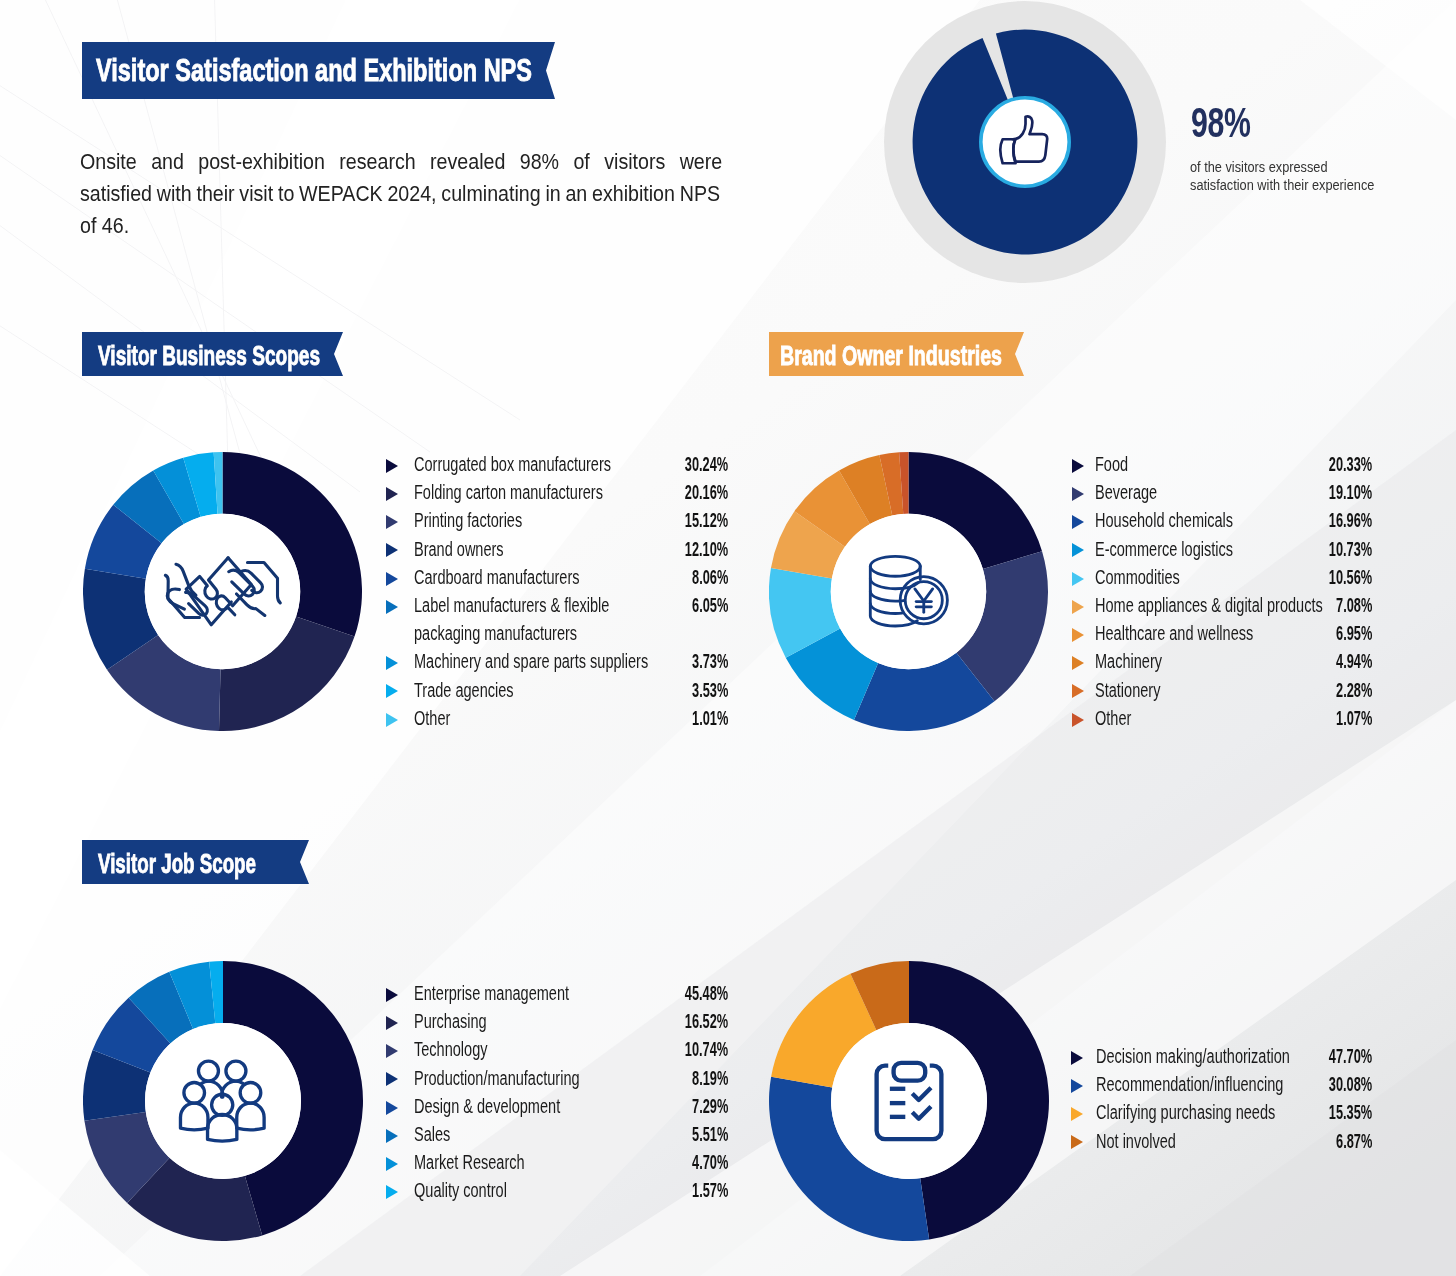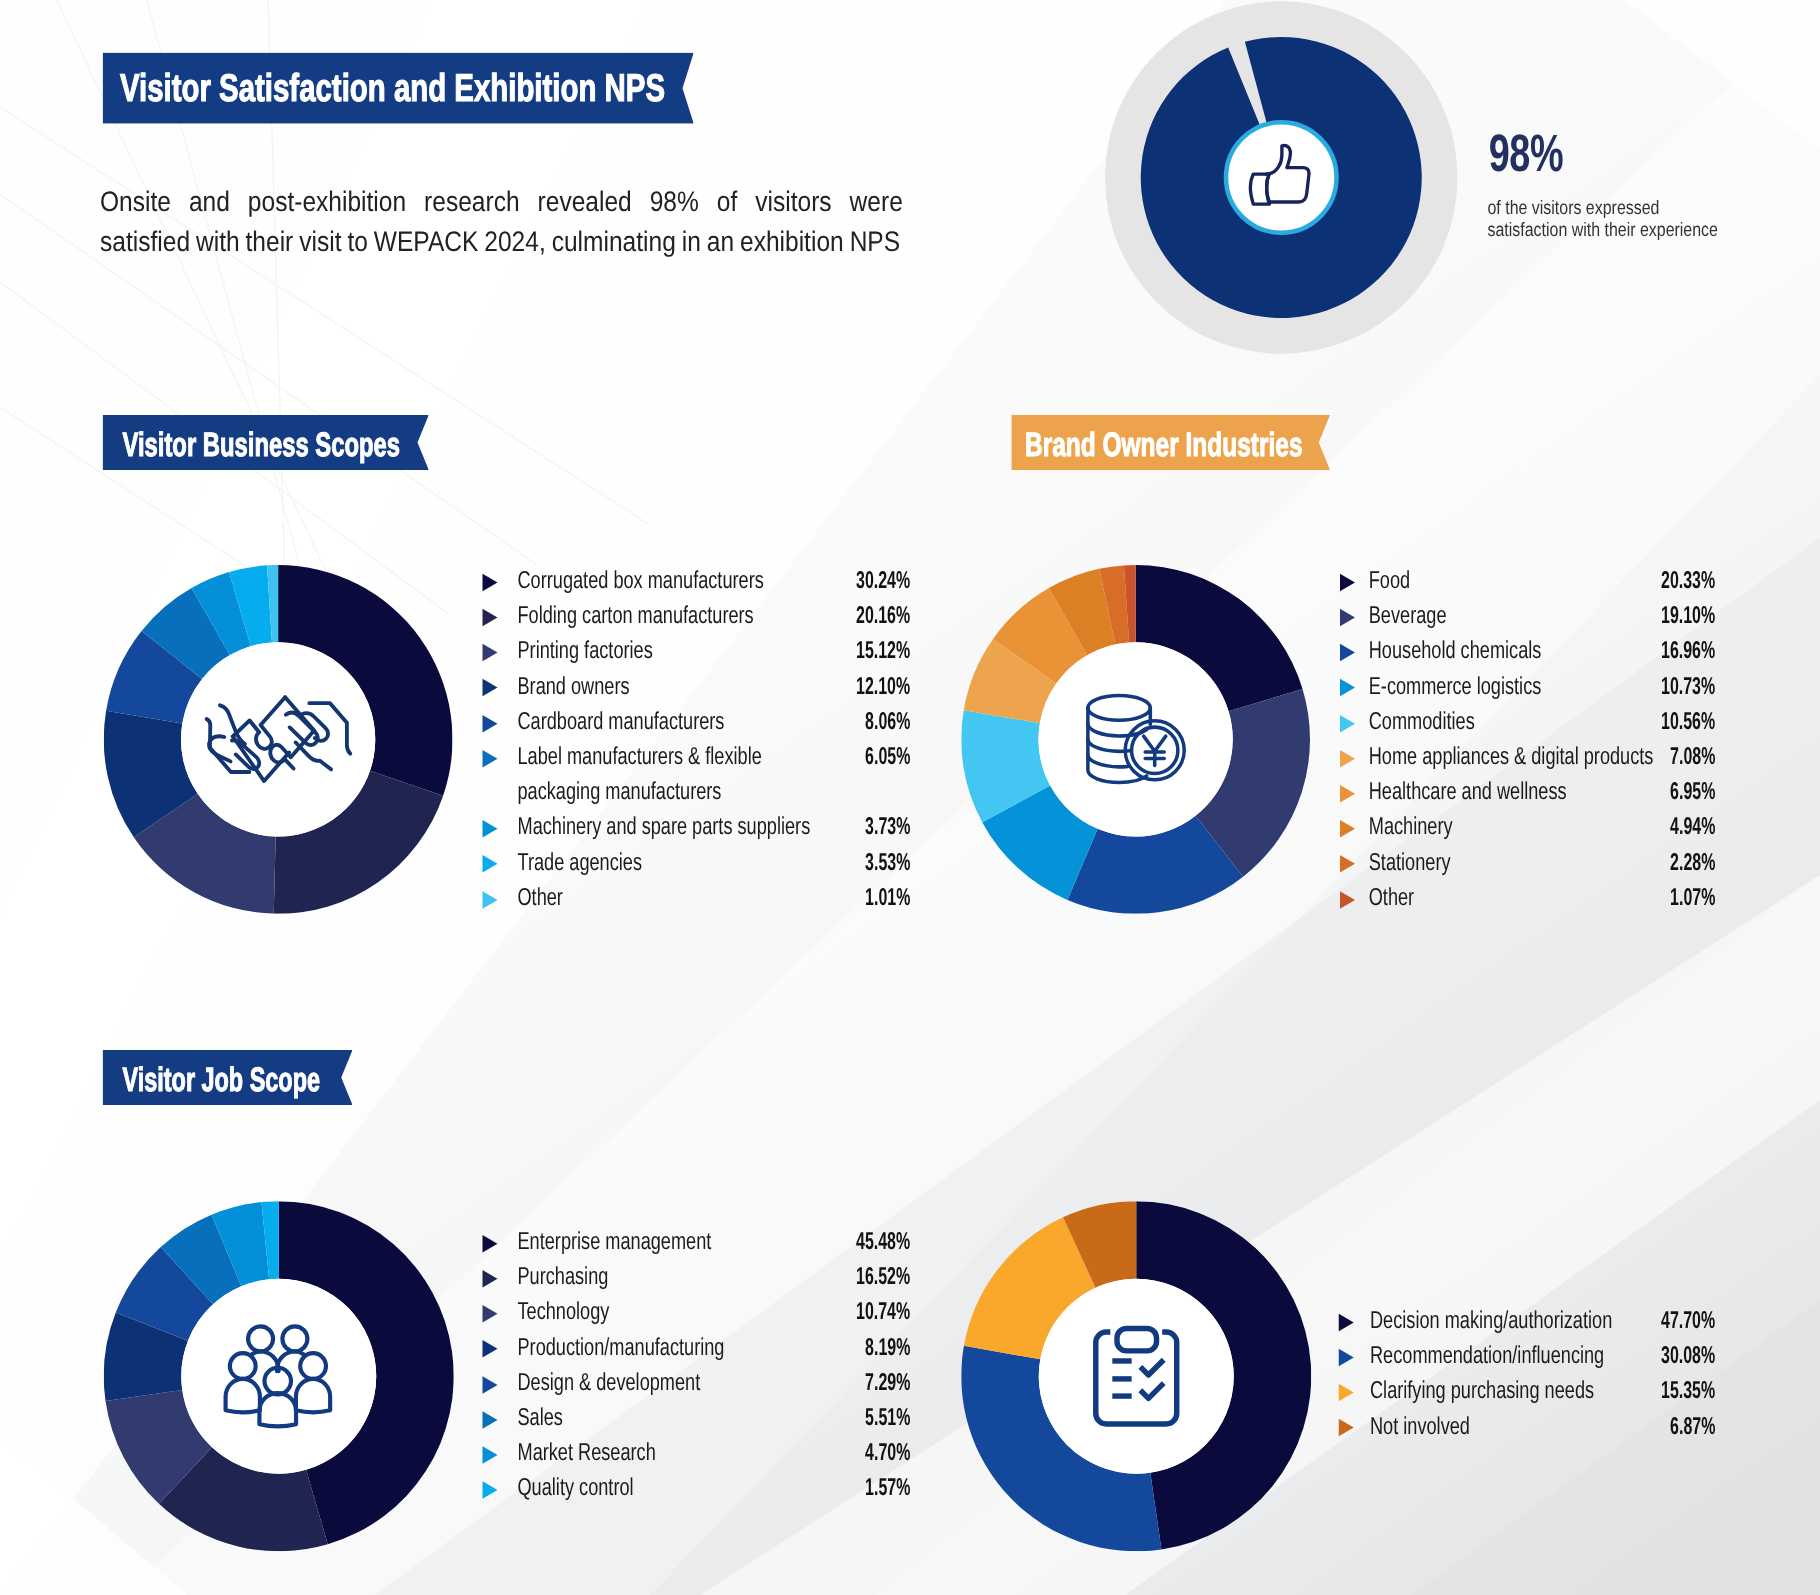--- a/index.html
+++ b/index.html
@@ -141,21 +141,21 @@
       <span class="lmark" style="color: rgb(4, 144, 216); top: 201.2px;"></span>
       <span class="llabel" style="top: 197.4px; left: 27.5px; transform: scaleX(0.745);">Machinery and spare parts suppliers</span>
       <span class="lval" style="top: 197.4px; right: 0px; transform: scaleX(0.655);">3.73%</span>
       <span class="lmark" style="color: rgb(5, 173, 238); top: 229.4px;"></span>
       <span class="llabel" style="top: 225.6px; left: 27.5px; transform: scaleX(0.745);">Trade agencies</span>
       <span class="lval" style="top: 225.6px; right: 0px; transform: scaleX(0.655);">3.53%</span>
       <span class="lmark" style="color: rgb(62, 195, 240); top: 257.6px;"></span>
       <span class="llabel" style="top: 253.8px; left: 27.5px; transform: scaleX(0.745);">Other</span>
       <span class="lval" style="top: 253.8px; right: 0px; transform: scaleX(0.655);">1.01%</span>
     </div>
-    <div class="banner orange" style="left: 809px; top: 332px; width: 255px; height: 44px; text-decoration: underline;">
+    <div class="banner orange" style="left: 769px; top: 332px; width: 255px; height: 44px; text-decoration: underline;">
       <span class="btxt" style="font-size: 27px; left: 11px; top: 9px; transform: scaleX(0.725342);">Brand Owner Industries</span>
     </div>
     <div class="donut" style="left: 769px; top: 452px; width: 279px; height: 279px;"><svg width="279" height="279" viewBox="0 0 279 279">
         <path d="M 139.5 0 A 139.5 139.5 0 0 1 273.03762238921166 99.15209538729042 L 213.88045567079092 117.02621713072075 A 77.70150000000001 77.70150000000001 0 0 0 139.5 61.79849999999999 Z" fill="#0a0b3c"></path>
         <path d="M 273.03762238921166 99.15209538729042 A 139.5 139.5 0 0 1 225.48450745763083 249.34950831600764 L 187.39337065390038 200.68617613201627 A 77.70150000000001 77.70150000000001 0 0 0 213.88045567079092 117.02621713072075 Z" fill="#313b70"></path>
         <path d="M 225.48450745763083 249.34950831600764 A 139.5 139.5 0 0 1 84.98404296959967 267.9066214377574 L 109.13461193406701 211.0224881408309 A 77.70150000000001 77.70150000000001 0 0 0 187.39337065390038 200.68617613201627 Z" fill="#14489c"></path>
         <path d="M 84.98404296959967 267.9066214377574 A 139.5 139.5 0 0 1 16.75198663101935 205.7810320828557 L 71.12935655347776 176.41853487015064 A 77.70150000000001 77.70150000000001 0 0 0 109.13461193406701 211.0224881408309 Z" fill="#0492d8"></path>
         <path d="M 16.75198663101935 205.7810320828557 A 139.5 139.5 0 0 1 1.9730908983470385 116.12053736832935 L 62.8975116303793 126.47763931415945 A 77.70150000000001 77.70150000000001 0 0 0 71.12935655347776 176.41853487015064 Z" fill="#44c6f2"></path>
         <path d="M 1.9730908983470385 116.12053736832935 A 139.5 139.5 0 0 1 25.418536405112675 59.215071999481765 L 75.95662477764776 94.78129510371133 A 77.70150000000001 77.70150000000001 0 0 0 62.8975116303793 126.47763931415945 Z" fill="#eea44d"></path>
         <path d="M 25.418536405112675 59.215071999481765 A 139.5 139.5 0 0 1 70.07919064242613 18.49999492504398 L 100.83260918783135 72.10299717324949 A 77.70150000000001 77.70150000000001 0 0 0 75.95662477764776 94.78129510371133 Z" fill="#e99236"></path>
@@ -205,21 +205,21 @@
       <span class="lmark" style="color: rgb(221, 128, 37); top: 201.2px;"></span>
       <span class="llabel" style="top: 197.4px; left: 23.5px; transform: scaleX(0.745);">Machinery</span>
       <span class="lval" style="top: 197.4px; right: 0px; transform: scaleX(0.655);">4.94%</span>
       <span class="lmark" style="color: rgb(216, 109, 39); top: 229.4px;"></span>
       <span class="llabel" style="top: 225.6px; left: 23.5px; transform: scaleX(0.745);">Stationery</span>
       <span class="lval" style="top: 225.6px; right: 0px; transform: scaleX(0.655);">2.28%</span>
       <span class="lmark" style="color: rgb(201, 83, 42); top: 257.6px;"></span>
       <span class="llabel" style="top: 253.8px; left: 23.5px; transform: scaleX(0.745);">Other</span>
       <span class="lval" style="top: 253.8px; right: 0px; transform: scaleX(0.655);">1.07%</span>
     </div>
-    <div class="banner navy" style="left: 82px; top: 840px; width: 200px; height: 44px;">
+    <div class="banner navy" style="left: 82px; top: 840px; width: 200px; height: 44px; padding-left: 27px;">
       <span class="btxt" style="font-size: 27px; left: 16px; top: 9px; transform: scaleX(0.694315);">Visitor Job Scope</span>
     </div>
     <div class="donut" style="left: 83px; top: 961px; width: 280px; height: 280px;"><svg width="280" height="280" viewBox="0 0 280 280">
         <path d="M 140 0 A 140 140 0 0 1 179.22766765041513 274.39192717834123 L 161.84981088128123 214.85630343833606 A 77.98 77.98 0 0 0 140 62.019999999999996 Z" fill="#0a0b3c"></path>
         <path d="M 179.22766765041513 274.39192717834123 A 140 140 0 0 1 44.16340516998362 242.05560783899764 L 86.61901667968087 196.8449735663217 A 77.98 77.98 0 0 0 161.84981088128123 214.85630343833606 Z" fill="#202451"></path>
         <path d="M 44.16340516998362 242.05560783899764 A 140 140 0 0 1 1.4091095977665589 159.8132556011403 L 62.80487404595597 151.03598336983515 A 77.98 77.98 0 0 0 86.61901667968087 196.8449735663217 Z" fill="#313b70"></path>
         <path d="M 1.4091095977665589 159.8132556011403 A 140 140 0 0 1 9.605878235303607 89.03557113816021 L 67.37047417706411 111.61281312395523 A 77.98 77.98 0 0 0 62.80487404595597 151.03598336983515 Z" fill="#0d3175"></path>
         <path d="M 9.605878235303607 89.03557113816021 A 140 140 0 0 1 45.58323156421504 36.629434372528664 L 87.40985998126777 82.42259494549846 A 77.98 77.98 0 0 0 67.37047417706411 111.61281312395523 Z" fill="#14489c"></path>
         <path d="M 45.58323156421504 36.629434372528664 A 140 140 0 0 1 86.26182443680196 10.72429274167979 L 110.0678362112987 67.99343105711563 A 77.98 77.98 0 0 0 87.40985998126777 82.42259494549846 Z" fill="#076fbb"></path>
         <path d="M 86.26182443680196 10.72429274167979 A 140 140 0 0 1 126.21194611437954 0.680620263915813 L 132.32005398570942 62.399105487001094 A 77.98 77.98 0 0 0 110.0678362112987 67.99343105711563 Z" fill="#0490d8"></path>
@@ -299,20 +299,21 @@
       <span class="lval" style="top: 84.6px; right: 0px; transform: scaleX(0.655);">6.87%</span>
     </div>
   </div>
 
 <div class="banner navy" id="intro-banner" style="left:82px;top:42px;width:473px;height:57px;">
   <span class="btxt" id="intro-btxt" style="font-size: 31px; left: 14px; top: 11px; transform: scaleX(0.758591);">Visitor Satisfaction and Exhibition NPS</span>
 </div>
 <div id="intro-para">
   <div class="pline justify"><span style="transform: scaleX(0.869033);"><span>Onsite</span><span class="wsp" style="display: inline-block; width: 16.5524px;">&nbsp;</span><span>and</span><span class="wsp" style="display: inline-block; width: 16.5524px;">&nbsp;</span><span>post-exhibition</span><span class="wsp" style="display: inline-block; width: 16.5524px;">&nbsp;</span><span>research</span><span class="wsp" style="display: inline-block; width: 16.5524px;">&nbsp;</span><span>revealed</span><span class="wsp" style="display: inline-block; width: 16.5524px;">&nbsp;</span><span>98%</span><span class="wsp" style="display: inline-block; width: 16.5524px;">&nbsp;</span><span>of</span><span class="wsp" style="display: inline-block; width: 16.5524px;">&nbsp;</span><span>visitors</span><span class="wsp" style="display: inline-block; width: 16.5524px;">&nbsp;</span><span>were</span></span></div>
   <div class="pline justify"><span style="transform: scaleX(0.869033);"><span>satisfied</span><span class="wsp" style="display: inline-block; width: 5.45862px;">&nbsp;</span><span>with</span><span class="wsp" style="display: inline-block; width: 5.45862px;">&nbsp;</span><span>their</span><span class="wsp" style="display: inline-block; width: 5.45862px;">&nbsp;</span><span>visit</span><span class="wsp" style="display: inline-block; width: 5.45862px;">&nbsp;</span><span>to</span><span class="wsp" style="display: inline-block; width: 5.45862px;">&nbsp;</span><span>WEPACK</span><span class="wsp" style="display: inline-block; width: 5.45862px;">&nbsp;</span><span>2024,</span><span class="wsp" style="display: inline-block; width: 5.45862px;">&nbsp;</span><span>culminating</span><span class="wsp" style="display: inline-block; width: 5.45862px;">&nbsp;</span><span>in</span><span class="wsp" style="display: inline-block; width: 5.45862px;">&nbsp;</span><span>an</span><span class="wsp" style="display: inline-block; width: 5.45862px;">&nbsp;</span><span>exhibition</span><span class="wsp" style="display: inline-block; width: 5.45862px;">&nbsp;</span><span>NPS</span></span></div>
+  <div class="pline"><span style="transform: scaleX(0.869033);"><span>of</span><span class="wsp">&nbsp;</span><span>46.</span></span></div>
 </div>
 
 <div id="nps-chart"><svg width="284" height="284" viewBox="0 0 284 284">
       <circle cx="142" cy="142" r="141" fill="#e5e5e5"></circle>
       <path d="M 142 142 L 112.90873933047666 33.42993712510872 A 112.4 112.4 0 1 1 99.53069556160429 37.932146267356586 Z" fill="#0d3175"></path>
       <circle cx="142" cy="142" r="44.2" fill="#ffffff" stroke="#29abe2" stroke-width="3.6"></circle>
       <g transform="translate(116.5,115.5) scale(0.48)">
         <g fill="none" stroke="#16235c" stroke-width="5.6" stroke-linejoin="round" stroke-linecap="round">
           <path d="M27.5 49.5 C 38 49.5 43.5 45.5 48.5 37.5 C 52.5 31 54.2 24.5 54.2 17.5 L 54.2 2.5 C 61 0.5 66.5 3.5 68 10.5 C 69.5 18.5 67.0 26.5 64.2 34.0 L 62.5 38.8 L 89 38.8 C 96 38.8 100 42.5 99.3 49.5 L 95.5 82.5 C 94.5 90.5 90 96 82 96 L 33.5 96 C 30 88 28.8 78 28.8 70 C 28.8 62 30.5 55 33 49.5 Z"></path>
           <path d="M27.5 49.5 L 6.5 49.5 C 3 57 1.6 63.5 1.6 71.5 C 1.6 80 3.5 89.5 6.5 99.5 L 33.5 99.5 C 30 90.5 28.8 79.5 28.8 70 C 28.8 62 30.5 55 33 49.5 Z"></path>

